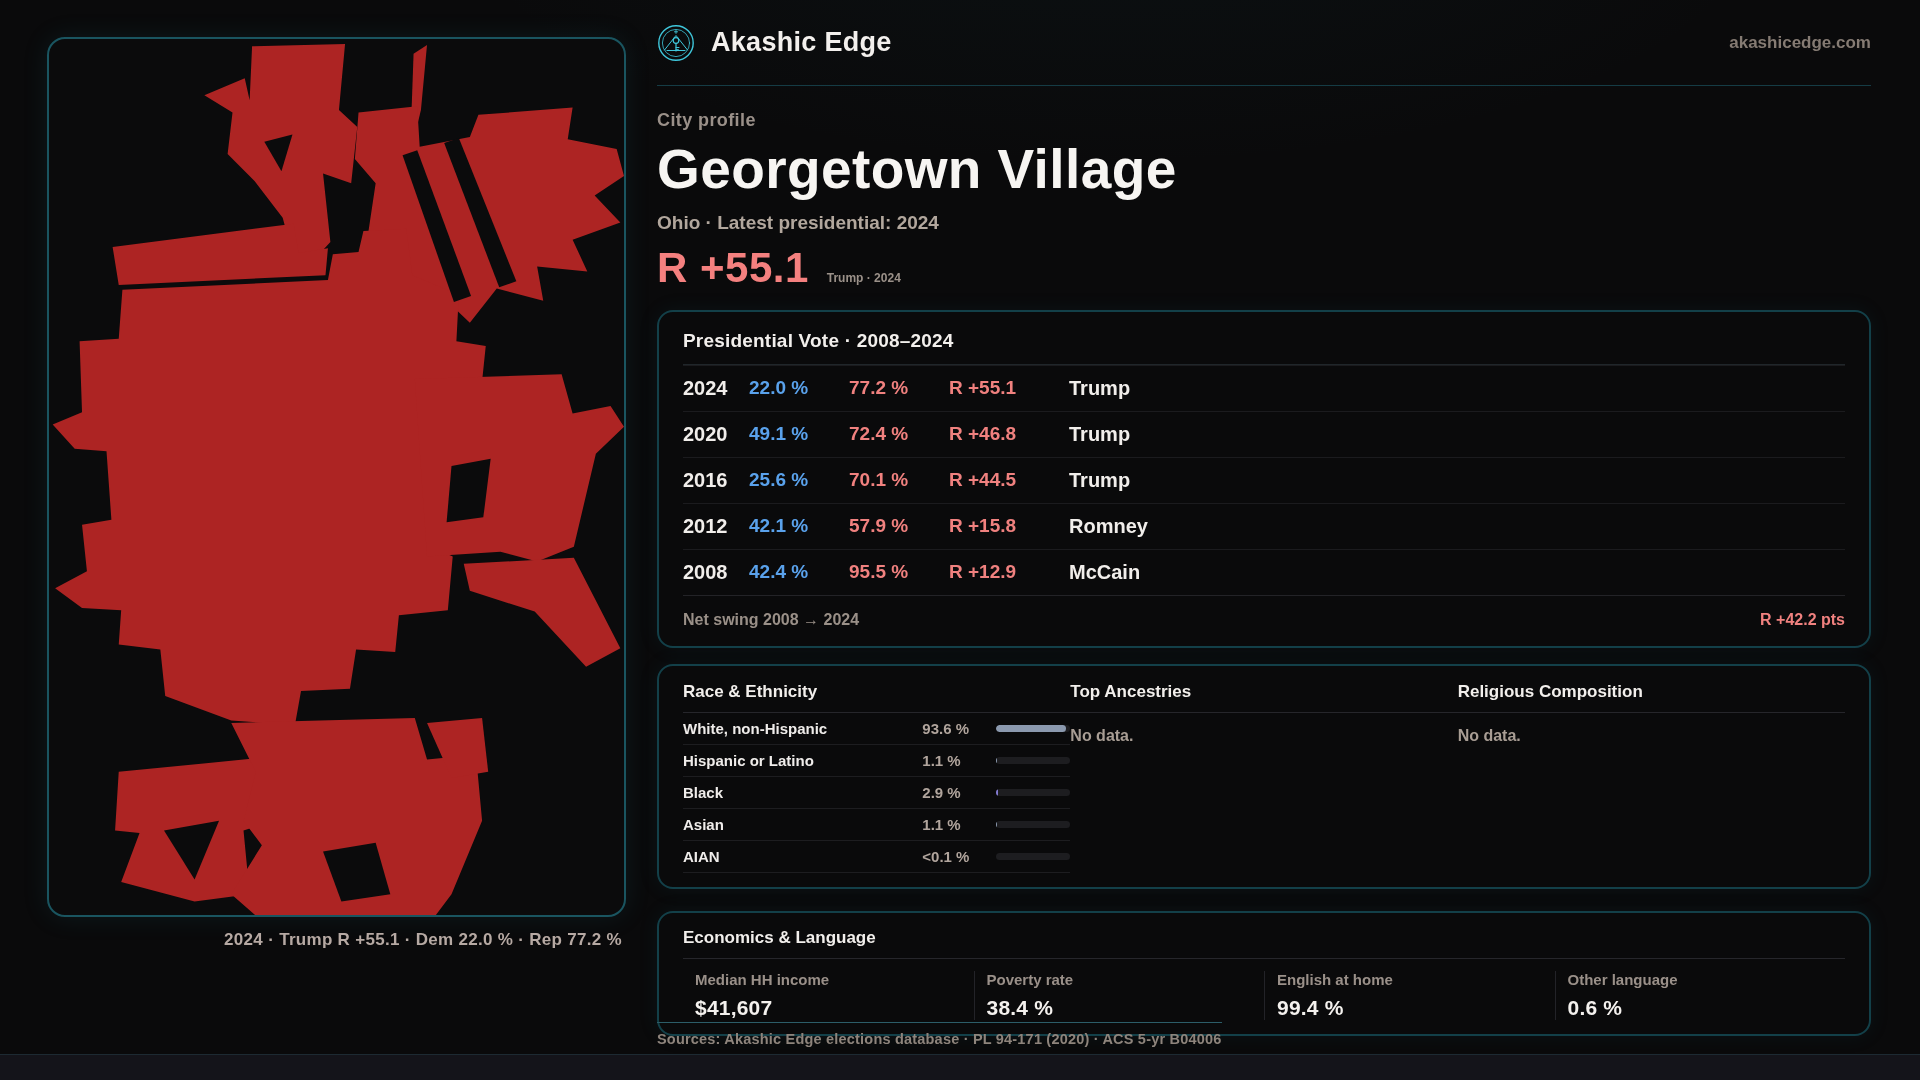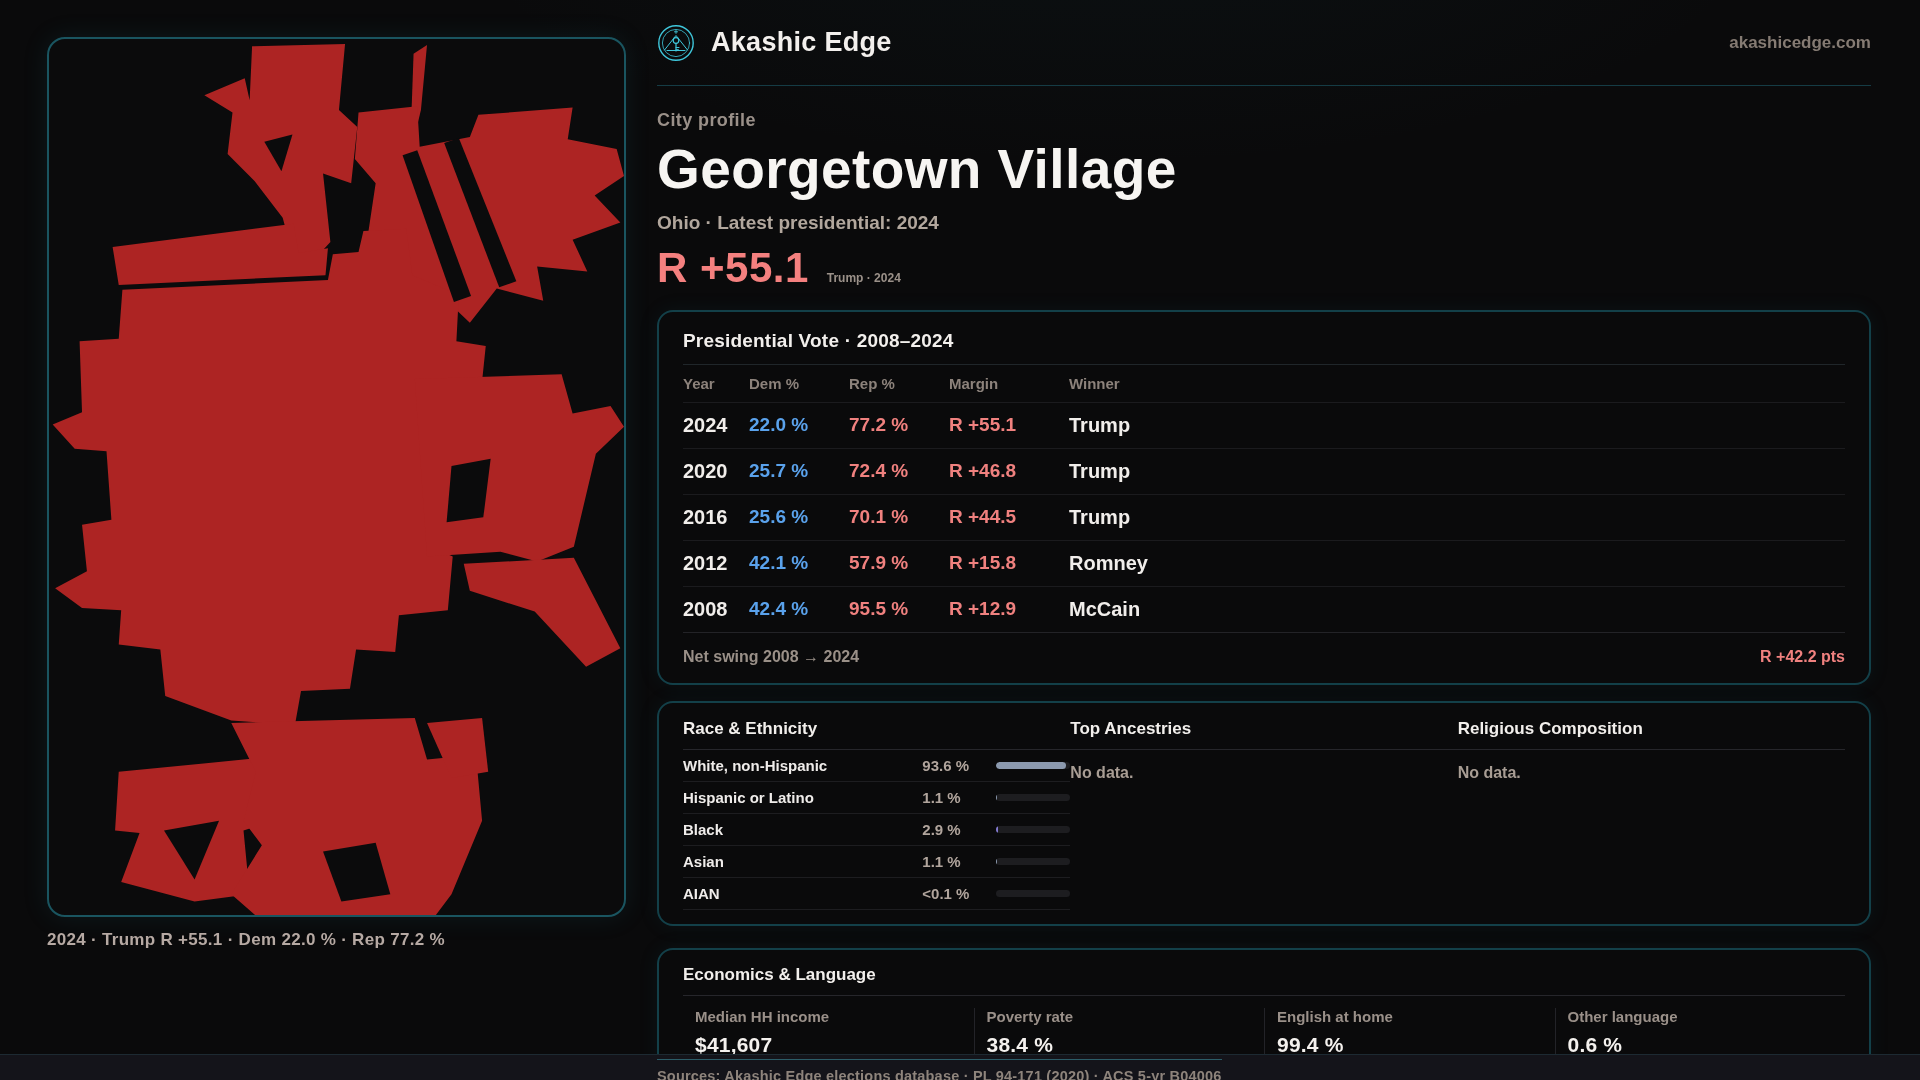--- a/index.html
+++ b/index.html
@@ -4,21 +4,21 @@
 <style>
   html,body{margin:0;padding:0;background:#0a0a0b;}
   #app{position:relative;width:1920px;height:1080px;overflow:hidden;
        background:radial-gradient(1100px 420px at 58% -8%, rgba(28,92,106,.08), transparent 60%), #0a0a0b;
        font-family:"Liberation Sans", sans-serif;color:#f2efec;}
   
   .map-card{position:absolute;left:47px;top:37px;width:575px;height:876px;
             border:2px solid #1a5560;border-radius:18px;background:#0b0b0c;overflow:hidden;
             box-shadow:0 0 26px rgba(32,118,136,.14);}
   .map-card svg{display:block;width:100%;height:100%;}
-  .map-caption{position:absolute;left:47px;top:930px;width:575px;text-align:left;
+  .map-caption{position:absolute;left:47px;top:930px;width:575px;text-align:right;
                color:#b6a9a3;font-size:17px;font-weight:600;letter-spacing:.3px;}
   
   .panel{position:absolute;left:657px;top:0;width:1214px;}
   .hdr{display:flex;align-items:center;height:85px;border-bottom:1px solid #153c45;}
   .brand{margin-left:16px;font-size:27px;font-weight:800;color:#f3f0ed;letter-spacing:.3px;}
   .domain{margin-left:auto;font-size:17px;font-weight:600;color:#857b73;cursor:pointer;}
   .kicker{margin-top:24px;font-size:18px;font-weight:600;color:#9a9089;letter-spacing:.4px;}
   .h1{margin-top:8px;font-size:55px;font-weight:800;color:#f7f5f2;letter-spacing:.4px;line-height:1.1;}
   .subtitle{margin-top:12px;font-size:19px;font-weight:600;color:#b2a79d;}
   .margin-row{margin-top:10px;display:flex;align-items:baseline;gap:18px;}
@@ -122,38 +122,31 @@
     <div class="h1">Georgetown Village</div>
     <div class="subtitle">Ohio · Latest presidential: 2024</div>
 
     <div class="margin-row">
       <div class="big-margin">R +55.1</div>
       <div class="margin-ctx">Trump · 2024</div>
     </div>
 
     <div class="card vote-card">
       <div class="card-title">Presidential Vote · 2008–2024</div>
-      <div class="vgrid">
-          <div class="vhead">Year</div>
-          <div class="vhead">Dem %</div>
-          <div class="vhead">Rep %</div>
-          <div class="vhead">Margin</div>
-          <div class="vhead">Winner</div>
-        </div>
       <div>
           <div class="vgrid vrow">
             <div class="c-year">2024</div>
             <div class="c-dem">22.0 %</div>
             <div class="c-rep">77.2 %</div>
             <div class="c-margin">R +55.1</div>
             <div class="c-winner">Trump</div>
           </div>
           <div class="vgrid vrow">
             <div class="c-year">2020</div>
-            <div class="c-dem">25.7 %</div>
+            <div class="c-dem">49.1 %</div>
             <div class="c-rep">72.4 %</div>
             <div class="c-margin">R +46.8</div>
             <div class="c-winner">Trump</div>
           </div>
           <div class="vgrid vrow">
             <div class="c-year">2016</div>
             <div class="c-dem">25.6 %</div>
             <div class="c-rep">70.1 %</div>
             <div class="c-margin">R +44.5</div>
             <div class="c-winner">Trump</div>

